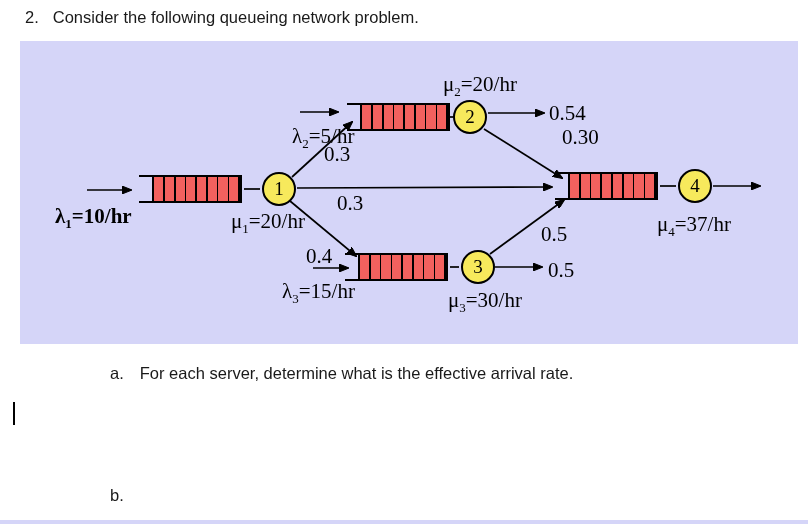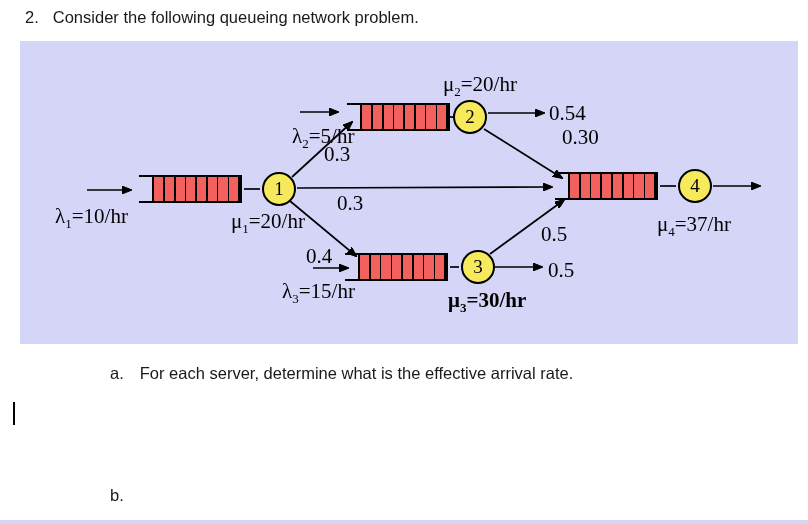--- a/index.html
+++ b/index.html
@@ -43,26 +43,26 @@
   .server-2{left:433px;top:59px;}
   .server-3{left:441px;top:209px;}
   .server-4{left:658px;top:128px;}
 
   .dlabel{
     position:absolute;font-family:"Liberation Serif","DejaVu Serif",serif;
     font-size:21px;line-height:1;color:#000;white-space:nowrap;
   }
   .dlabel sub{font-size:0.62em;line-height:0;}
 
-  .lbl-lambda1{left:35px;top:165px;}
+  .lbl-lambda1{left:35px;top:165px;font-weight:bold;}
   .lbl-mu1{left:211px;top:170px;text-align:center;}
   .lbl-lambda2{left:272px;top:45px;margin-top:40px;}
   .lbl-mu2{left:423px;top:33px;}
   .lbl-lambda3{left:262px;top:240px;}
-  .lbl-mu3{left:428px;top:249px;font-weight:bold;}
+  .lbl-mu3{left:428px;top:249px;}
   .lbl-mu4{left:637px;top:173px;}
   .lbl-p-s1s2{left:304px;top:103px;}
   .lbl-p-s1s4{left:317px;top:152px;}
   .lbl-p-s1s3{left:286px;top:205px;}
   .lbl-p-s2out{left:529px;top:62px;}
   .lbl-p-s2s4{left:506px;top:86px;margin-left:36px;}
   .lbl-p-s3s4{left:521px;top:183px;}
   .lbl-p-s3out{left:528px;top:219px;}
 
   .text-cursor{position:absolute;left:13px;top:402px;width:2px;height:23px;background:#000;}

